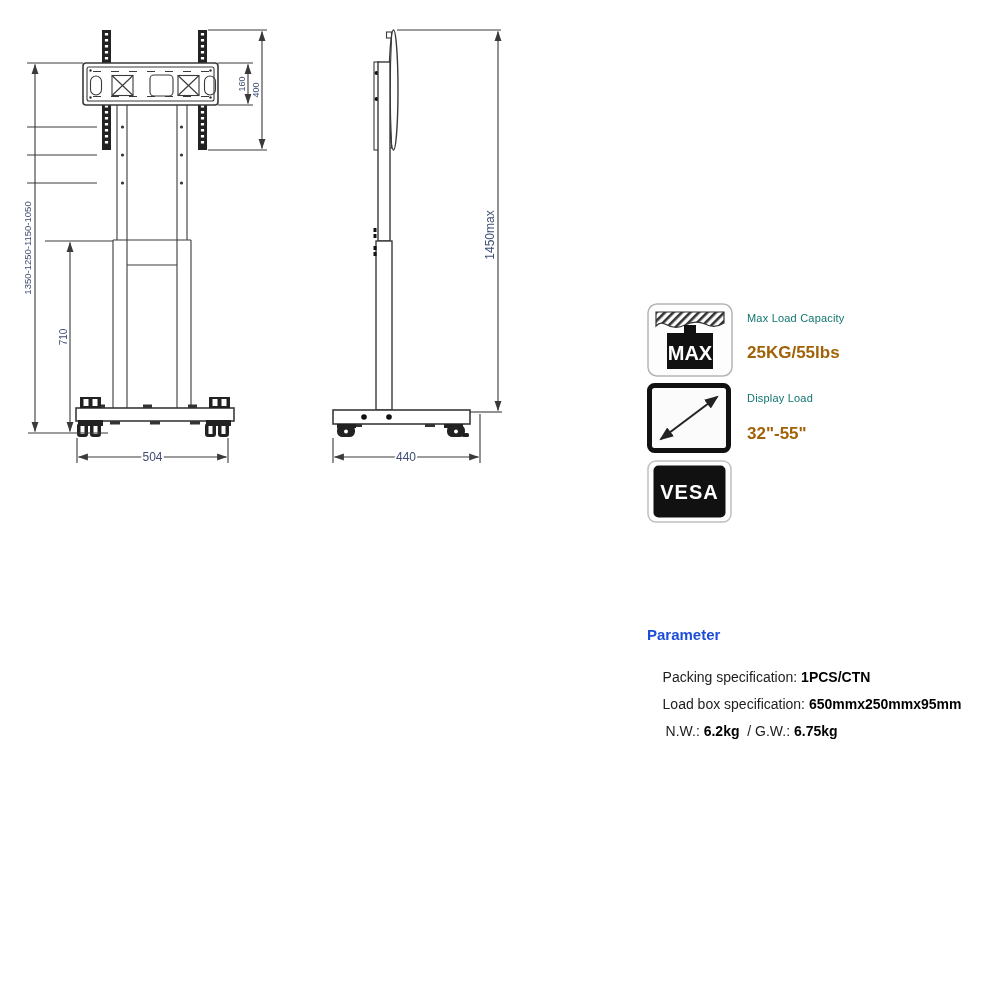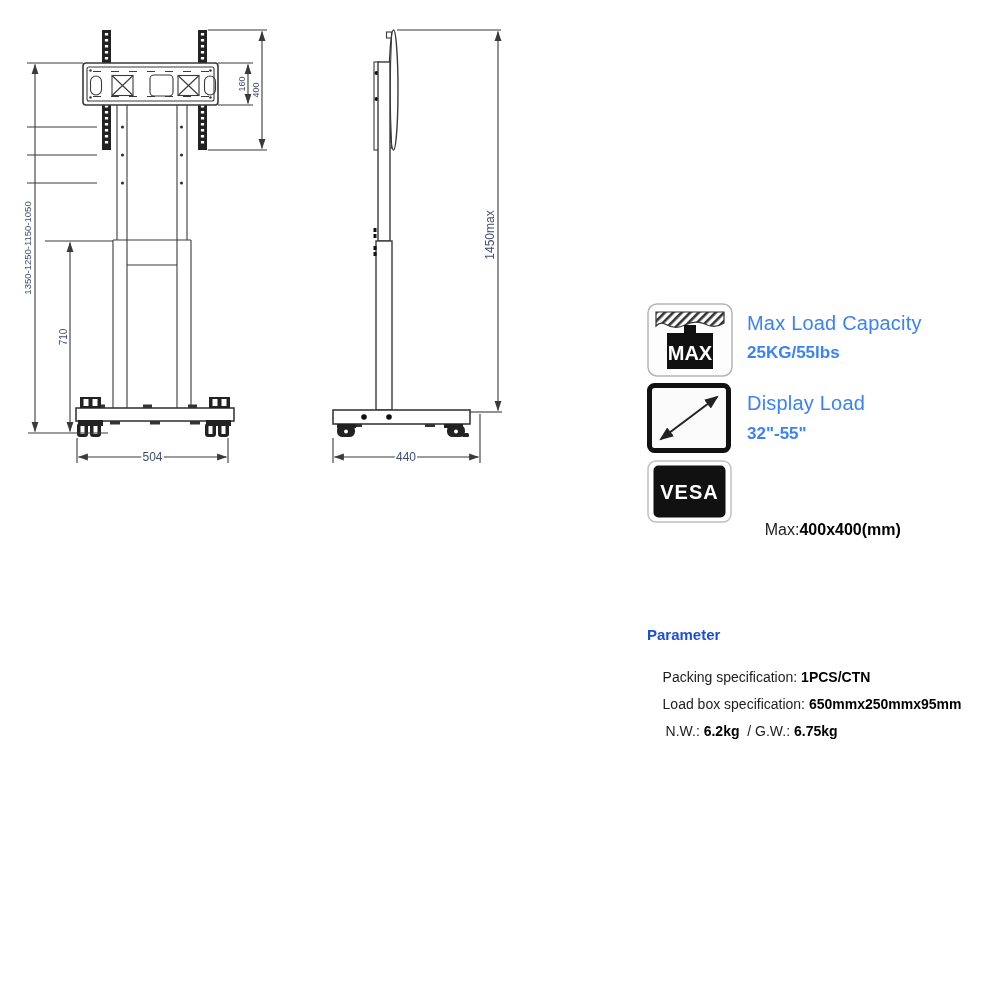--- a/index.html
+++ b/index.html
@@ -3,22 +3,22 @@
 <meta charset="utf-8">
 <style>
   html,body{margin:0;padding:0;background:#ffffff;}
   #canvas{position:relative;width:1000px;height:1000px;background:#ffffff;overflow:hidden;
           font-family:"Liberation Sans",sans-serif;color:#1d1d1d;}
   .abs{position:absolute;}
   
   #drawing{left:0;top:270;}
   .dim{fill:#3e4d73;font-family:"Liberation Sans",sans-serif;paint-order:stroke;stroke:#ffffff;stroke-width:3.5px;}
   
-  .spec-title{font-size:20px;color:#3b82f6;letter-spacing:.2px;}
-  .spec-value{font-size:17px;font-weight:700;color:#3b82f6;}
+  .spec-title{font-size:11px;color:#0f766e;letter-spacing:.2px;}
+  .spec-value{font-size:17px;font-weight:700;color:#a16207;}
   .vesa-line{font-size:16px;color:#1c1c1c;white-space:pre;}
   .vesa-line b{font-weight:700;color:#000;}
   
   .param-title{font-size:15px;font-weight:700;color:#1d4ed8;}
   .pline{font-size:14px;color:#1d1d1d;white-space:pre;text-align:right;}
   .pline b{font-weight:700;color:#000;}
 </style>
 </head>
 <body>
 
@@ -229,23 +229,20 @@
     <line x1="14" y1="56" x2="70" y2="14" stroke="#222" stroke-width="2" marker-start="url(#da)" marker-end="url(#da)"></line>
   </svg>
   <div class="abs spec-title" style="left:747px;top:392px;">Display Load</div>
   <div class="abs spec-value" style="left:747px;top:424px;">32"-55"</div>
 
   <svg class="abs" style="left:647px;top:460px;" width="85" height="63" viewBox="0 0 85 63">
     <rect x="1" y="1" width="83" height="61" rx="8" fill="#ffffff" stroke="#c0c0c0" stroke-width="1.5"></rect>
     <rect x="6.5" y="5.5" width="72" height="52" rx="5" fill="#111"></rect>
     <text x="42.5" y="39" text-anchor="middle" font-size="20" font-weight="bold" fill="#fff" letter-spacing="1" font-family="Liberation Sans, sans-serif">VESA</text>
   </svg>
-  <div class="abs vesa-line" style="left:747px;top:503px;">
-    <span>Max:</span><b>400x400</b><b>(mm)</b>
-  </div>
 
   <div class="abs param-title" style="left:647px;top:626px;">Parameter</div>
   <div class="abs pline" style="left:647px;top:653px;">
     <span>Packing specification: </span><b>1PCS/CTN</b>
   </div>
   <div class="abs pline" style="left:647px;top:680px;">
     <span>Load box specification: </span><b>650mmx250mmx95mm</b>
   </div>
   <div class="abs pline" style="left:650px;top:707px;">
     <span>N.W.: </span><b>6.2kg</b><span>  / G.W.: </span><b>6.75kg</b>

